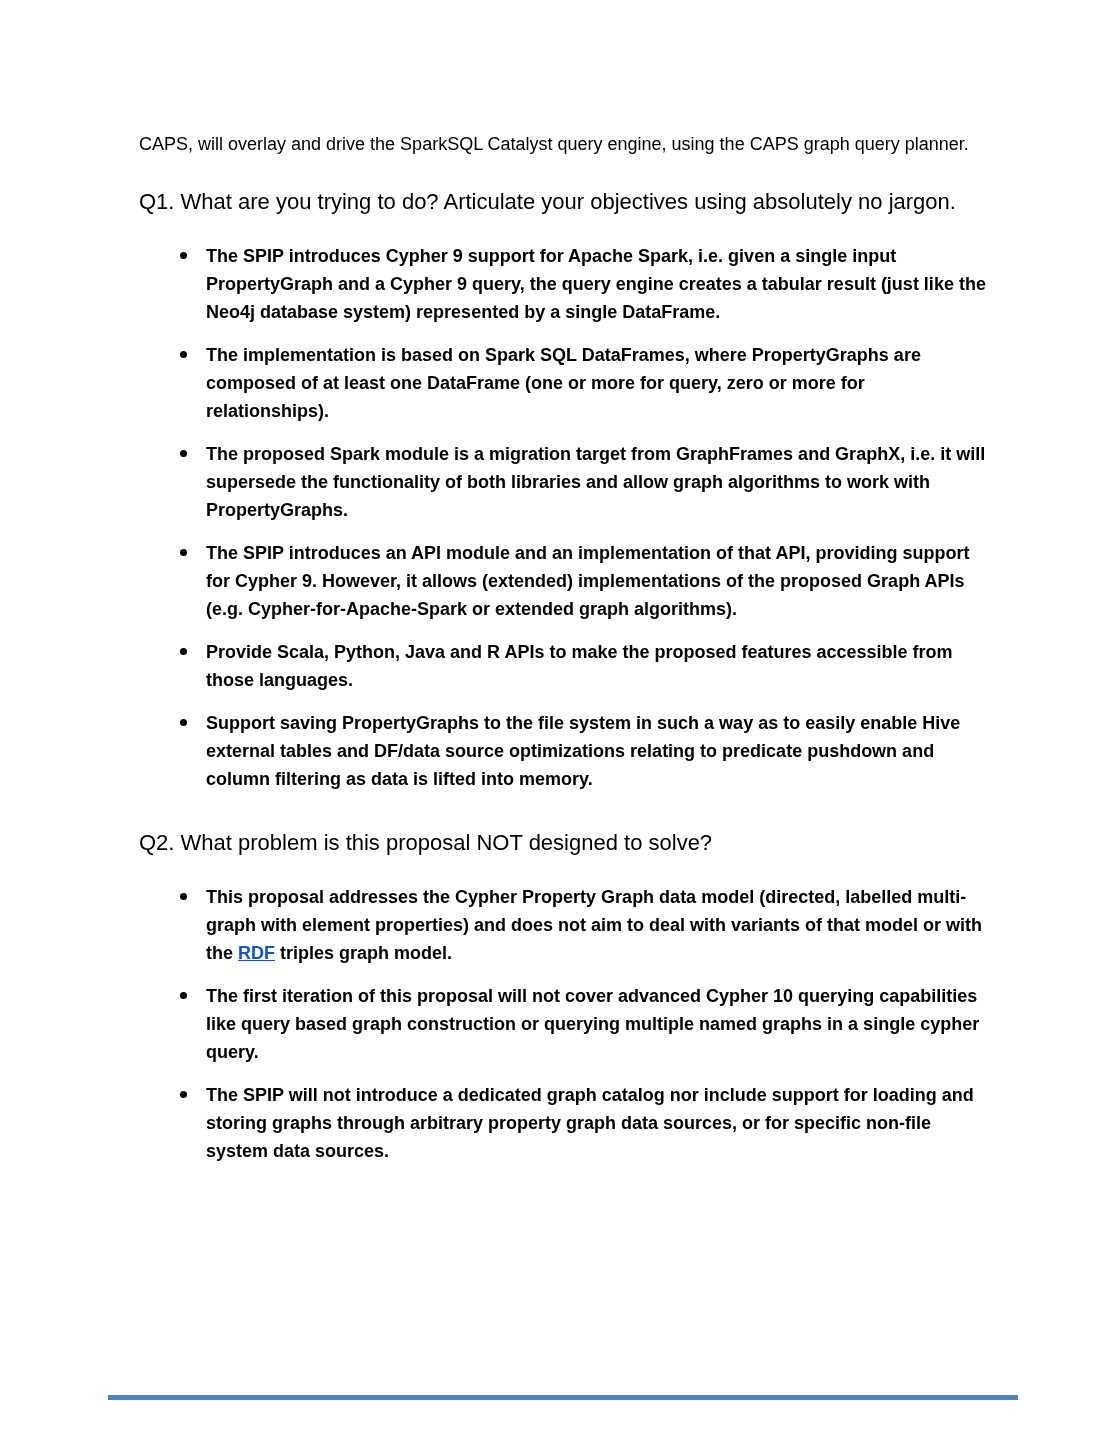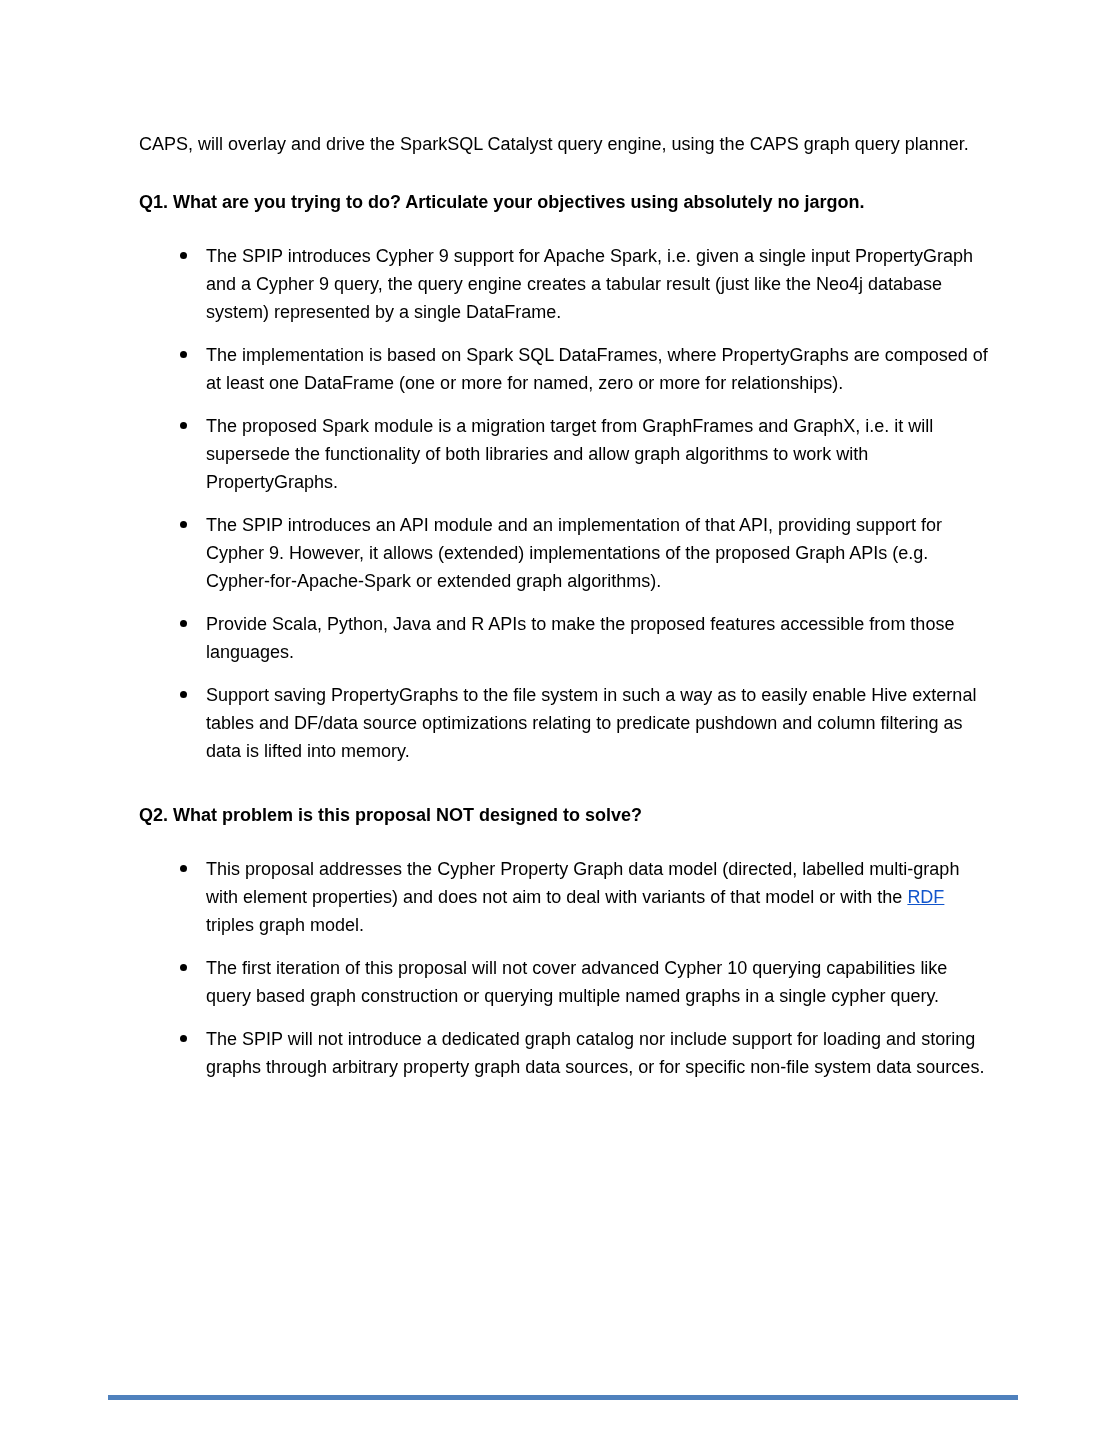--- a/index.html
+++ b/index.html
@@ -18,35 +18,36 @@
     font-family: "Liberation Sans", "DejaVu Sans", sans-serif;
     font-size: 18px;
     line-height: 28px;
     padding: 130px 133px 0 131px;
     margin-left: 8px;
   }
   p.para {
     margin: 0 0 16px 0;
   }
   h2.q-heading {
-    font-size: 18px;
+    font-size: 22px;
     line-height: 28px;
-    font-weight: bold;
+    font-weight: normal;
     margin: 36px 0 0 0;
   }
   h2.q-heading.first {
     margin-top: 30px;
   }
   h2.q-heading.extra-space {
     margin-top: 96px;
   }
   ul.bullets {
     list-style: none;
     margin: 26px 0 0 0;
     padding: 0 0 0 39px;
+    font-weight: bold;
   }
   ul.bullets li {
     position: relative;
     padding-left: 28px;
     margin: 0 0 15px 0;
   }
   ul.bullets li::before {
     content: "";
     position: absolute;
     left: 2px;
@@ -73,21 +74,21 @@
 <body>
 
 <div class="page">
 
   <p class="para">CAPS, will overlay and drive the SparkSQL Catalyst query engine, using the CAPS graph query planner.</p>
 
   <h2 class="q-heading first">Q1. What are you trying to do? Articulate your objectives using absolutely no jargon.</h2>
 
   <ul class="bullets">
     <li>The SPIP introduces Cypher 9 support for Apache Spark, i.e. given a single input PropertyGraph and a Cypher 9 query, the query engine creates a tabular result (just like the Neo4j database system) represented by a single DataFrame.</li>
-    <li>The implementation is based on Spark SQL DataFrames, where PropertyGraphs are composed of at least one DataFrame (one or more for named, zero or more for relationships).</li>
+    <li>The implementation is based on Spark SQL DataFrames, where PropertyGraphs are composed of at least one DataFrame (one or more for query, zero or more for relationships).</li>
     <li>The proposed Spark module is a migration target from GraphFrames and GraphX, i.e. it will supersede the functionality of both libraries and allow graph algorithms to work with PropertyGraphs.</li>
     <li>The SPIP introduces an API module and an implementation of that API, providing support for Cypher 9. However, it allows (extended) implementations of the proposed Graph APIs (e.g. Cypher-for-Apache-Spark or extended graph algorithms).</li>
     <li>Provide Scala, Python, Java and R APIs to make the proposed features accessible from those languages.</li>
     <li>Support saving PropertyGraphs to the file system in such a way as to easily enable Hive external tables and DF/data source optimizations relating to predicate pushdown and column filtering as data is lifted into memory.</li>
   </ul>
 
   <h2 class="q-heading">Q2. What problem is this proposal NOT designed to solve?</h2>
 
   <ul class="bullets">
     <li><span>This proposal addresses the Cypher Property Graph data model (directed, labelled multi-graph with element properties) and does not aim to deal with variants of that model or with the </span><a class="doc-link" style="color: rgb(17, 85, 204); text-align: right;">RDF</a><span> triples graph model.</span></li>

